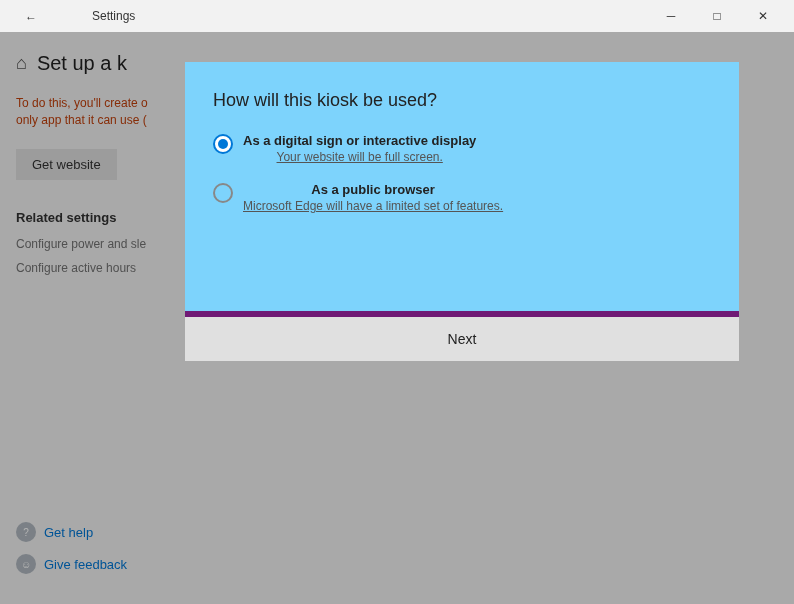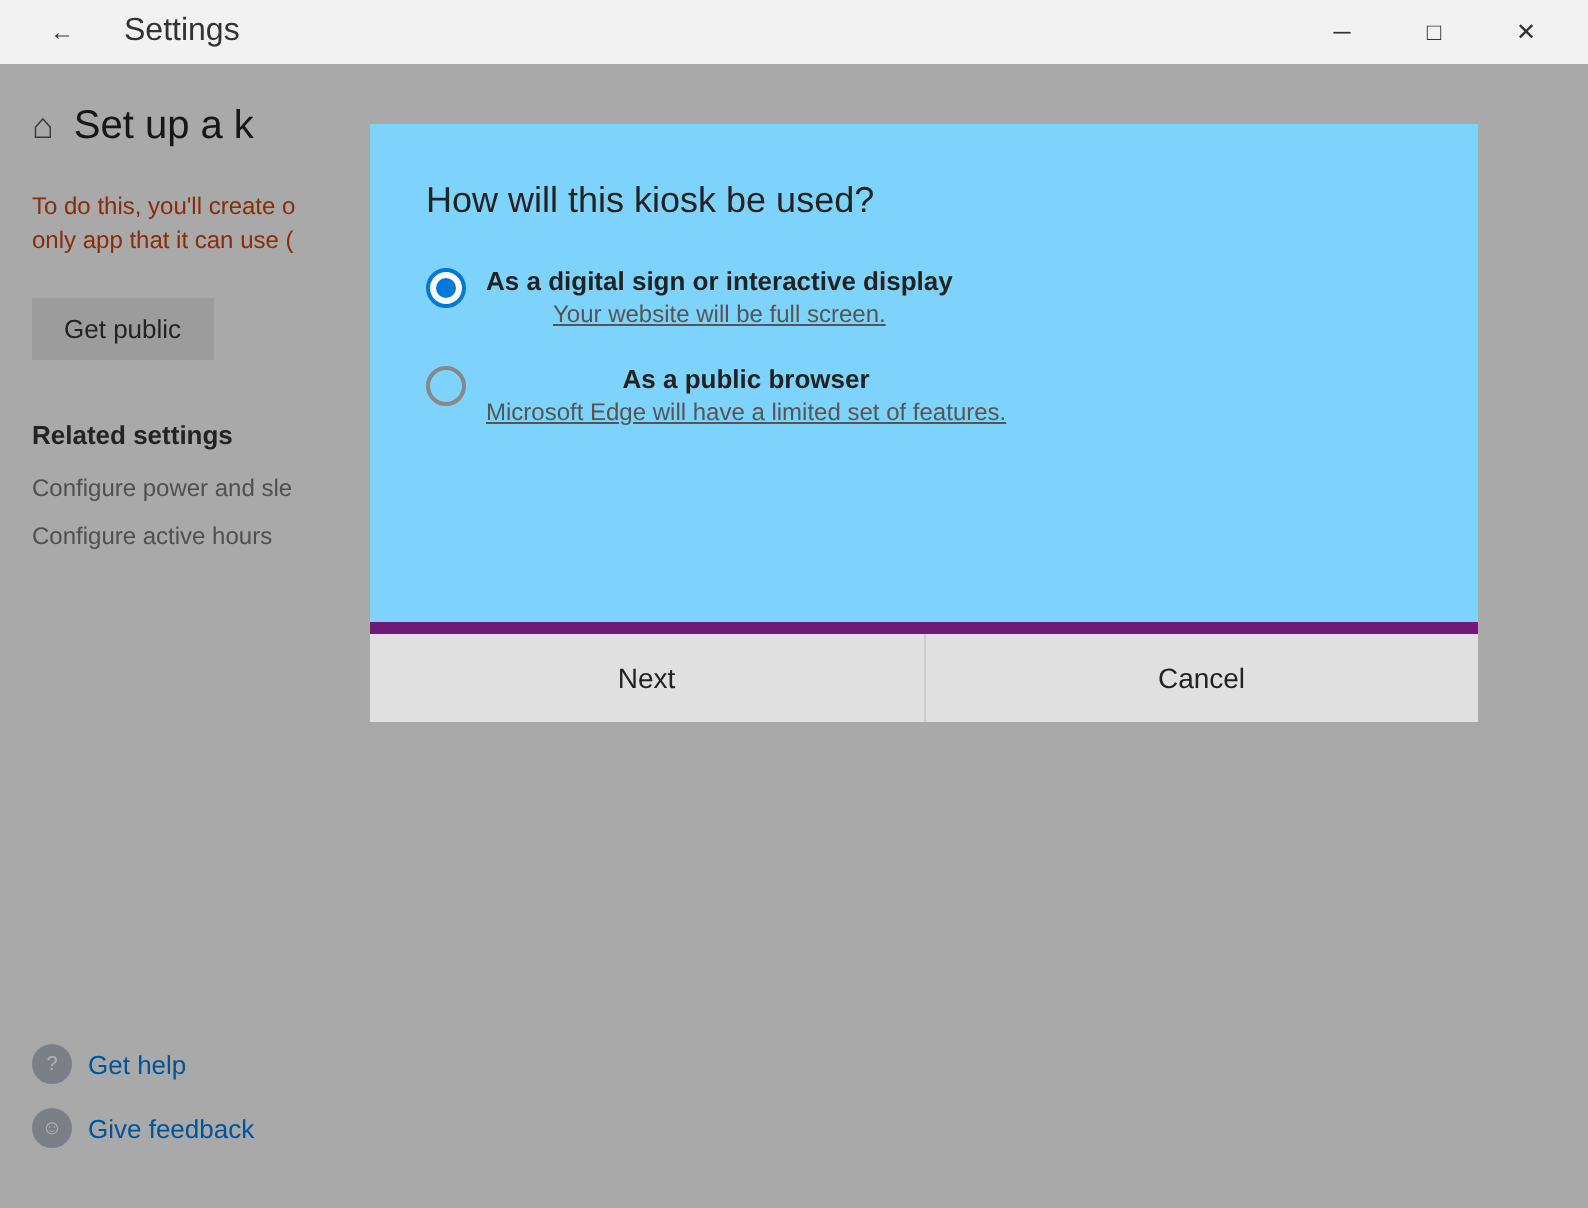--- a/index.html
+++ b/index.html
@@ -20,22 +20,23 @@
       background: #f2f2f2;
       padding: 0 8px;
       justify-content: space-between;
     }
     .title-bar-left {
       display: flex;
       align-items: center;
       gap: 8px;
     }
     .title-bar-title {
-      font-size: 16px;
+      font-size: 12px;
       color: #333;
+      margin-left: 30px;
     }
     .title-bar-controls {
       display: flex;
       gap: 0;
     }
     .title-bar-btn {
       width: 46px;
       height: 32px;
       display: flex;
       align-items: center;
@@ -261,21 +262,21 @@
 </div>
 
 <div class="content-area">
 
   <div class="left-panel">
     <div class="page-header">
       <span class="home-icon">⌂</span>
       <span class="page-title">Set up a k</span>
     </div>
     <p class="page-description">To do this, you'll create o only app that it can use (</p>
-    <button class="get-started-btn">Get public</button>
+    <button class="get-started-btn">Get website</button>
 
     <div class="related-settings-title">Related settings</div>
     <a class="related-link">Configure power and sle</a>
     <a class="related-link">Configure active hours</a>
 
     <div class="bottom-links">
       <a class="bottom-link-item">
         <span class="bottom-link-icon">?</span>
         <span>Get help</span>
       </a>
@@ -304,16 +305,15 @@
       <div class="radio-label">
         <span class="radio-main-label">As a public browser</span>
         <span class="radio-sub-label">Microsoft Edge will have a limited set of features.</span>
       </div>
     </div>
 
     <div class="dialog-spacer"></div>
 
     <div class="dialog-footer">
       <button class="dialog-btn">Next</button>
-      <button class="dialog-btn">Cancel</button>
     </div>
   </div>
 </div>
 
 </body></html>

